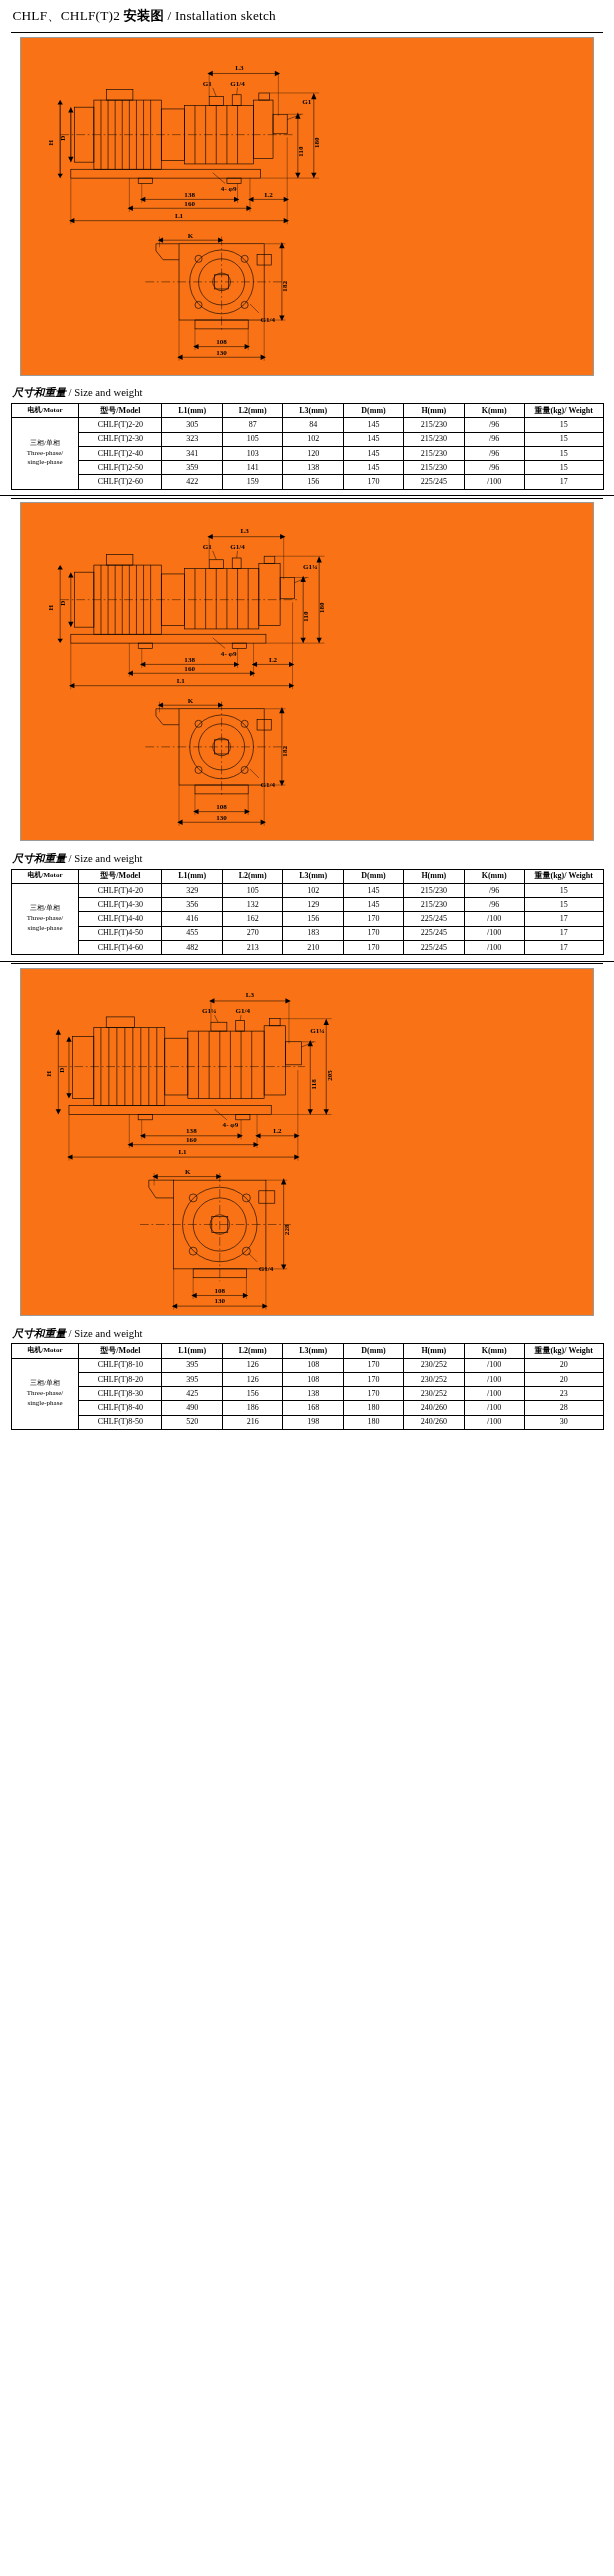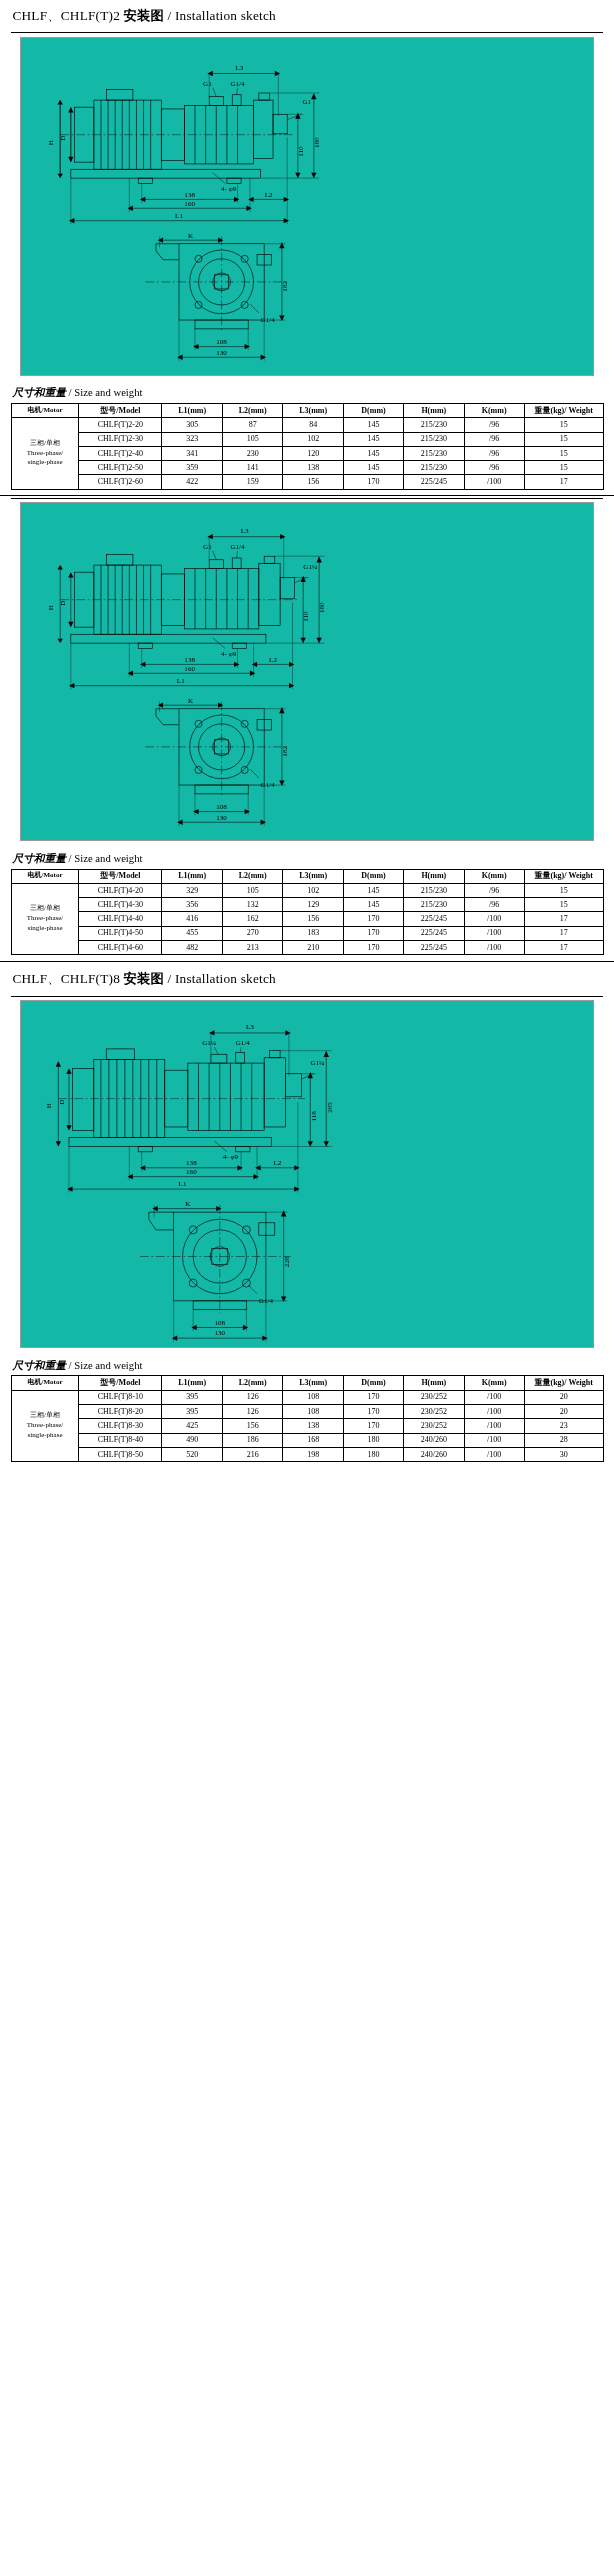--- a/index.html
+++ b/index.html
@@ -38,23 +38,24 @@
     border-top: 0.9px solid #000;
     margin: 1.8px 0 0 0;
   }
   .hr-thin {
     border: 0;
     border-top: 0.9px solid #000;
     margin: 5.3px 0 1.8px 0;
   }
   .drawing-box {
     border: 0.9px solid #9a9a9a;
-    background: #14b8a6;
+    background: #f97316;
     margin: 3.6px 9px 7px 9px;
     position: relative;
+    font-weight: bold;
   }
   .table-title {
     font-size: 10.7px;
     padding: 3.6px 0 2.7px 1.8px;
   }
   .table-title .cn {
     font-weight: bold;
     font-style: italic;
   }
   table.sw {
@@ -295,21 +296,21 @@
           <td>105</td>
           <td>102</td>
           <td>145</td>
           <td>215/230</td>
           <td>/96</td>
           <td>15</td>
         </tr>
         <tr>
           <td class="model-cell">CHLF(T)2-40</td>
           <td>341</td>
-          <td>230</td>
+          <td>103</td>
           <td>120</td>
           <td>145</td>
           <td>215/230</td>
           <td>/96</td>
           <td>15</td>
         </tr>
         <tr>
           <td class="model-cell">CHLF(T)2-50</td>
           <td>359</td>
           <td>141</td>
@@ -550,21 +551,20 @@
           <td>/100</td>
           <td>17</td>
         </tr>
       </tbody>
     </table>
   </div>
 
   <hr class="hr-thin">
 
   <div class="section">
-    <div class="sec-title"><span>CHLF、CHLF(T)8 </span><span class="bold">安装图</span><span> / Installation sketch</span></div>
     <hr class="hr">
 
     <div class="drawing-box">
       <svg width="575" height="346" viewBox="0 0 648 390">
         <g stroke="#000" fill="none" stroke-width="0.7">
           <rect x="58" y="76" width="24" height="70"></rect>
           <rect x="82" y="66" width="80" height="88"></rect>
           <line x1="90" y1="66" x2="90" y2="154"></line>
           <line x1="99" y1="66" x2="99" y2="154"></line>
           <line x1="108" y1="66" x2="108" y2="154"></line>

